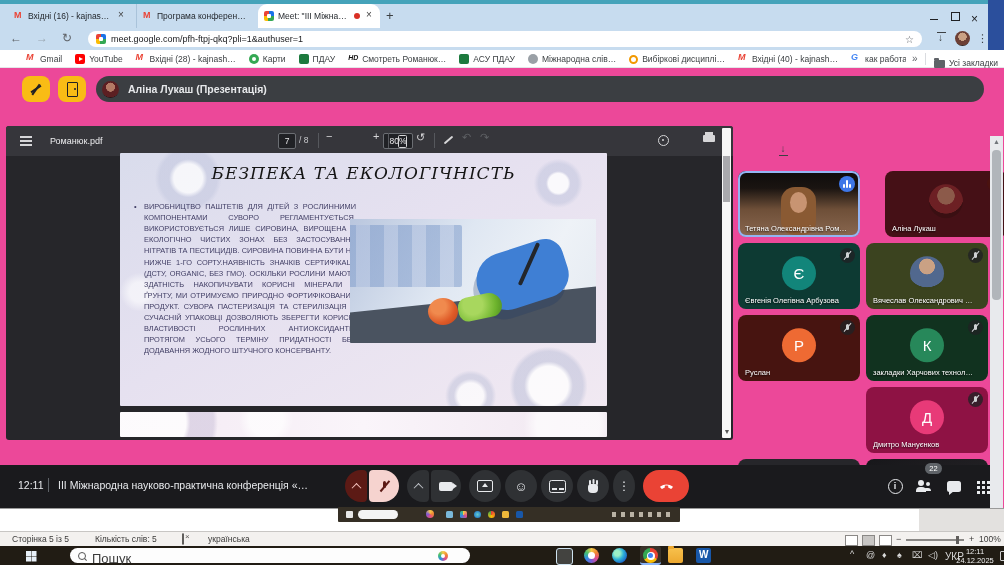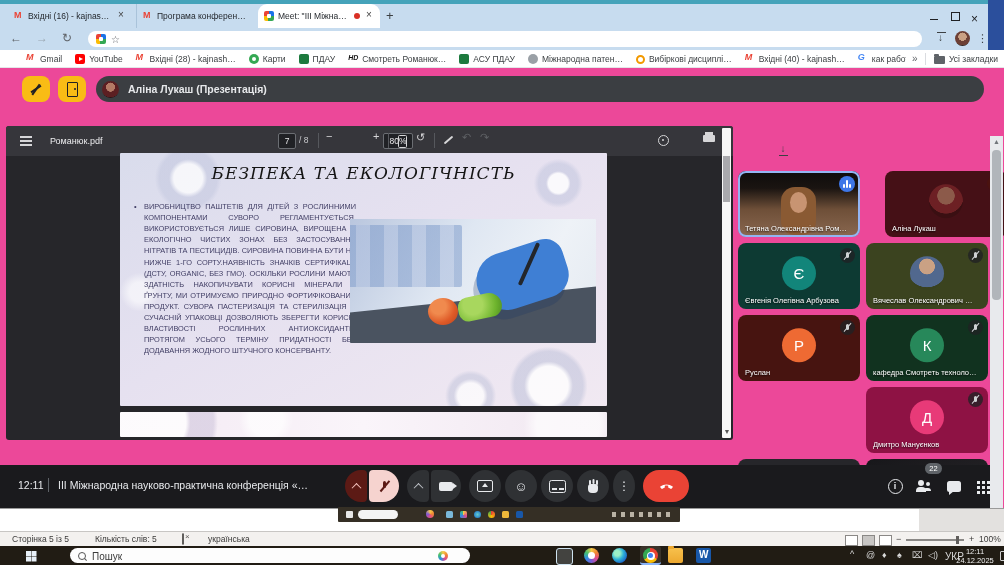--- a/index.html
+++ b/index.html
@@ -58,21 +58,21 @@
   .bi.hd::before{content:"HD";font-weight:bold;font-size:7px;color:#111;position:absolute;top:0;}
   .bi.sgray{border-radius:50%;background:#9aa0a6;}
   .bi.donut{border-radius:50%;border:2.5px solid #f29900;width:5px;height:5px;background:#fff;}
   .bi.g::before{content:"G";font-weight:bold;font-size:9px;color:#4285f4;position:absolute;top:-2px;}
   #appsgrid{left:8px;top:5px;width:8px;height:8px;}
   .grid4{width:3.5px;height:3.5px;background:#5f6368;box-shadow:5px 0 #5f6368,0 5px #5f6368,5px 5px #5f6368;}
   #bmmore{left:912px;top:3px;font-size:10px;color:#5f6368;}
   #bmdiv{left:925px;top:3px;width:1px;height:12px;background:#dadce0;}
   .folder{width:11px;height:8px;background:#5f6368;border-radius:1px;position:relative;margin-top:2px;}
   .folder::before{content:"";position:absolute;top:-2px;left:0;width:5px;height:2px;background:#5f6368;border-radius:1px 1px 0 0;}
-  #allbm{left:934px;top:0;height:18px;display:flex;align-items:center;gap:4px;font-size:8.5px;color:#3c4043;}
+  #allbm{left:934px;top:0;height:26px;display:flex;align-items:center;gap:4px;font-size:8.5px;color:#3c4043;}
 
   
   #meet{left:0;top:68px;width:1004px;height:440px;background:#ec4899;}
   .amberbtn{top:8px;width:28px;height:26px;border-radius:8px;background:#f9bc15;}
   .penslash{position:absolute;left:8px;top:7px;width:12px;height:12px;}
   .penslash::before{content:"";position:absolute;left:0;top:5px;width:12px;height:2px;background:#202124;transform:rotate(-35deg);}
   .penslash::after{content:"";position:absolute;left:5px;top:0;width:1.6px;height:13px;background:#202124;transform:rotate(35deg);}
   .door{position:absolute;left:9px;top:6px;width:9px;height:13px;border:1.6px solid #202124;border-radius:1px;}
   .door::before{content:"";position:absolute;right:1px;top:5px;width:2px;height:2px;background:#202124;border-radius:50%;}
   #presbar{left:96px;top:8px;width:888px;height:26px;background:#3b3e42;border-radius:13px;
@@ -250,21 +250,21 @@
   #wslider{position:absolute;left:906px;top:7px;width:58px;height:1.6px;background:#8a8886;}
   #wsthumb{position:absolute;left:50px;top:-3px;width:2.5px;height:8px;background:#605e5c;}
   .zsign{position:absolute;top:2px;font-size:9px;color:#3b3a39;}
 
   
   #taskbar{left:0;top:546px;width:1004px;height:19px;background:#211c14;}
   #startbtn{position:absolute;left:26px;top:5px;width:4.5px;height:4.5px;background:#e8f0f8;box-shadow:5.5px 0 #e8f0f8,0 5.5px #e8f0f8,5.5px 5.5px #e8f0f8;}
   #searchpill{position:absolute;left:70px;top:2px;width:400px;height:15px;background:#fdfdfd;border-radius:8px;}
   #searchpill .lens{position:absolute;left:8px;top:3.5px;width:6px;height:6px;border:1.2px solid #555;border-radius:50%;}
   #searchpill .lens::after{content:"";position:absolute;left:5px;top:6px;width:3px;height:1.2px;background:#555;transform:rotate(45deg);}
-  #searchtext{position:absolute;left:22px;top:2.5px;font-size:10px;color:#3b3b3b;}
+  #searchtext{position:absolute;left:22px;top:2.5px;font-size:13px;color:#3b3b3b;}
   #spark{position:absolute;left:368px;top:2.5px;width:10px;height:10px;background:conic-gradient(#f7c948,#ef8432,#e24a8b,#2f8de4,#45c16f,#f7c948);border-radius:50%;}
   #spark::after{content:"";position:absolute;left:3px;top:3px;width:4px;height:4px;background:#fff;border-radius:50%;}
   .tbic2{position:absolute;top:2px;width:15px;height:15px;border-radius:3px;}
   .taskview{border:1.4px solid #cfe3f0;background:rgba(207,227,240,.2);}
   .copilot{background:conic-gradient(#f7c948,#ef8432,#e24a8b,#7a5bd6,#2f8de4,#45c16f,#f7c948);border-radius:50%;}
   .copilot::after{content:"";position:absolute;left:4px;top:4px;width:7px;height:7px;background:#fff;border-radius:50%;}
   .edge{border-radius:50%;background:radial-gradient(circle at 35% 35%,#9cf0c6 0 20%,#2fb3d6 45%,#1b66c9 75%,#123a8c 100%);}
   .chromeic{border-radius:50%;background:conic-gradient(#ea4335 0 33%,#fbbc04 33% 66%,#34a853 66% 100%);}
   .chromeic::before{content:"";position:absolute;left:3.5px;top:3.5px;width:8px;height:8px;background:#fff;border-radius:50%;}
   .chromeic::after{content:"";position:absolute;left:5px;top:5px;width:5px;height:5px;background:#4285f4;border-radius:50%;}
@@ -306,20 +306,21 @@
     <div id="wmax" class="a winctl"></div>
     <div id="wclose" class="a winctl"></div>
   </div>
 
   <div id="toolbar" class="a">
     <span class="navic" style="left:10px;">←</span>
     <span class="navic" style="left:36px;color:#9aa6b0;">→</span>
     <span class="navic" style="left:62px;">↻</span>
     <div id="urlpill" class="a">
       <span class="fav meet"></span>
+      <span id="urltext" class="ellip">meet.google.com/pfh-ftpj-qkq?pli=1&amp;authuser=1</span>
       <span class="star">☆</span>
     </div>
     <span class="a dlic" style="left:936px;top:5px;"></span>
     <div id="avatar-btn" class="a"></div>
     <span class="a menu3" style="left:977px;top:4px;">⋮</span>
   </div>
 
   <div id="bookmarks" class="a">
     <span class="a" id="appsgrid"><span class="grid4"></span></span>
     <div id="bmrow">
@@ -346,21 +347,21 @@
       <span class="bm">
           <i class="bi hd"></i>
           <span>Смотреть Романюк…</span>
         </span>
       <span class="bm">
           <i class="bi sgreen"></i>
           <span>АСУ ПДАУ</span>
         </span>
       <span class="bm">
           <i class="bi sgray"></i>
-          <span>Міжнародна патен…</span>
+          <span>Міжнародна слів…</span>
         </span>
       <span class="bm">
           <i class="bi donut"></i>
           <span>Вибіркові дисциплі…</span>
         </span>
       <span class="bm">
           <i class="bi gmail"></i>
           <span>Вхідні (40) - kajnash…</span>
         </span>
       <span class="bm">
@@ -460,21 +461,21 @@
       <div class="pname ellip">Вячеслав Олександрович Скри...</div>
     </div>
     <div class="tile t5">
       <div class="bigav">Р</div>
       <div class="mic-badge"></div>
       <div class="pname ellip">Руслан</div>
     </div>
     <div class="tile t6">
       <div class="bigav">К</div>
       <div class="mic-badge"></div>
-      <div class="pname ellip">кафедра Смотреть технологій</div>
+      <div class="pname ellip">закладки Харчових технологій</div>
     </div>
     <div class="tile t8">
       <div class="bigav">Д</div>
       <div class="mic-badge"></div>
       <div class="pname ellip">Дмитро Мануєнков</div>
     </div>
     <div class="tile t9">
       <div class="sm-av av1">В</div>
       <div class="sm-av av2">Д</div>
       <div class="pname ellip">Щ...</div>

